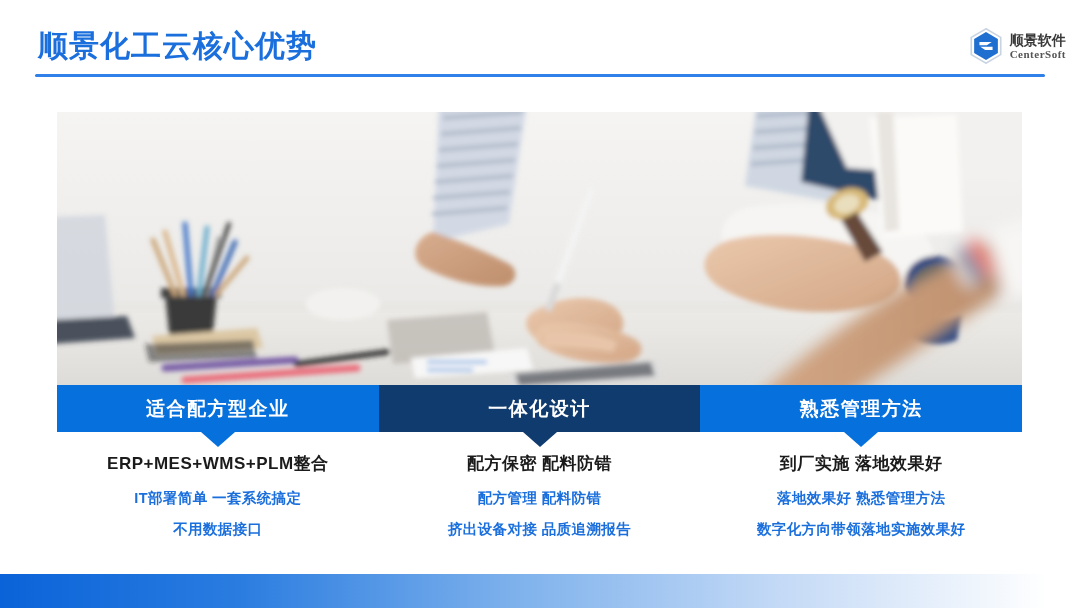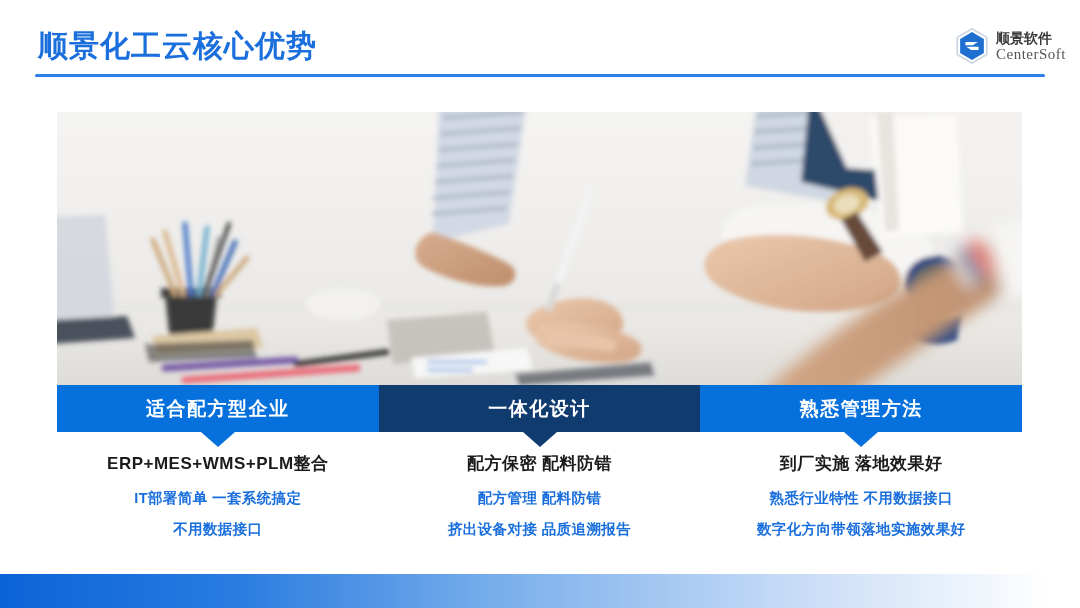--- a/index.html
+++ b/index.html
@@ -29,22 +29,22 @@
     display:flex; align-items:center; gap:7px;
   }
   .logo-mark{ width:34px; height:36px; display:block; }
   .logo-text{ display:flex; flex-direction:column; line-height:1; }
   .logo-cn{
     font-size:14px; font-weight:bold; color:#3a3a3a;
     letter-spacing:0px; white-space:nowrap;
   }
   .logo-en{
     font-family:"Liberation Serif","DejaVu Serif",serif;
-    font-size:15px; color:#555; letter-spacing:.5px;
-    margin-top:2px; white-space:nowrap;
+    font-size:11px; color:#555; letter-spacing:.5px;
+    margin-top:2px; white-space:nowrap;font-weight:bold;
   }
 
   
   .photo{
     position:absolute; left:57px; top:112px;
     width:965px; height:273px;
     overflow:hidden;
     background:#f2f1ef;
   }
   .photo svg{ display:block; width:965px; height:273px; }
@@ -294,18 +294,18 @@
     <div class="col-line">IT部署简单 一套系统搞定</div>
     <div class="col-line">不用数据接口</div>
   </div>
   <div class="col">
     <div class="col-head">配方保密 配料防错</div>
     <div class="col-line">配方管理 配料防错</div>
     <div class="col-line">挤出设备对接 品质追溯报告</div>
   </div>
   <div class="col">
     <div class="col-head">到厂实施 落地效果好</div>
-    <div class="col-line">熟悉行业特性 不用数据接口</div>
+    <div class="col-line">落地效果好 熟悉管理方法</div>
     <div class="col-line">数字化方向带领落地实施效果好</div>
   </div>
 </div>
 
 <div class="footer-bar"></div>
 
 </body></html>

